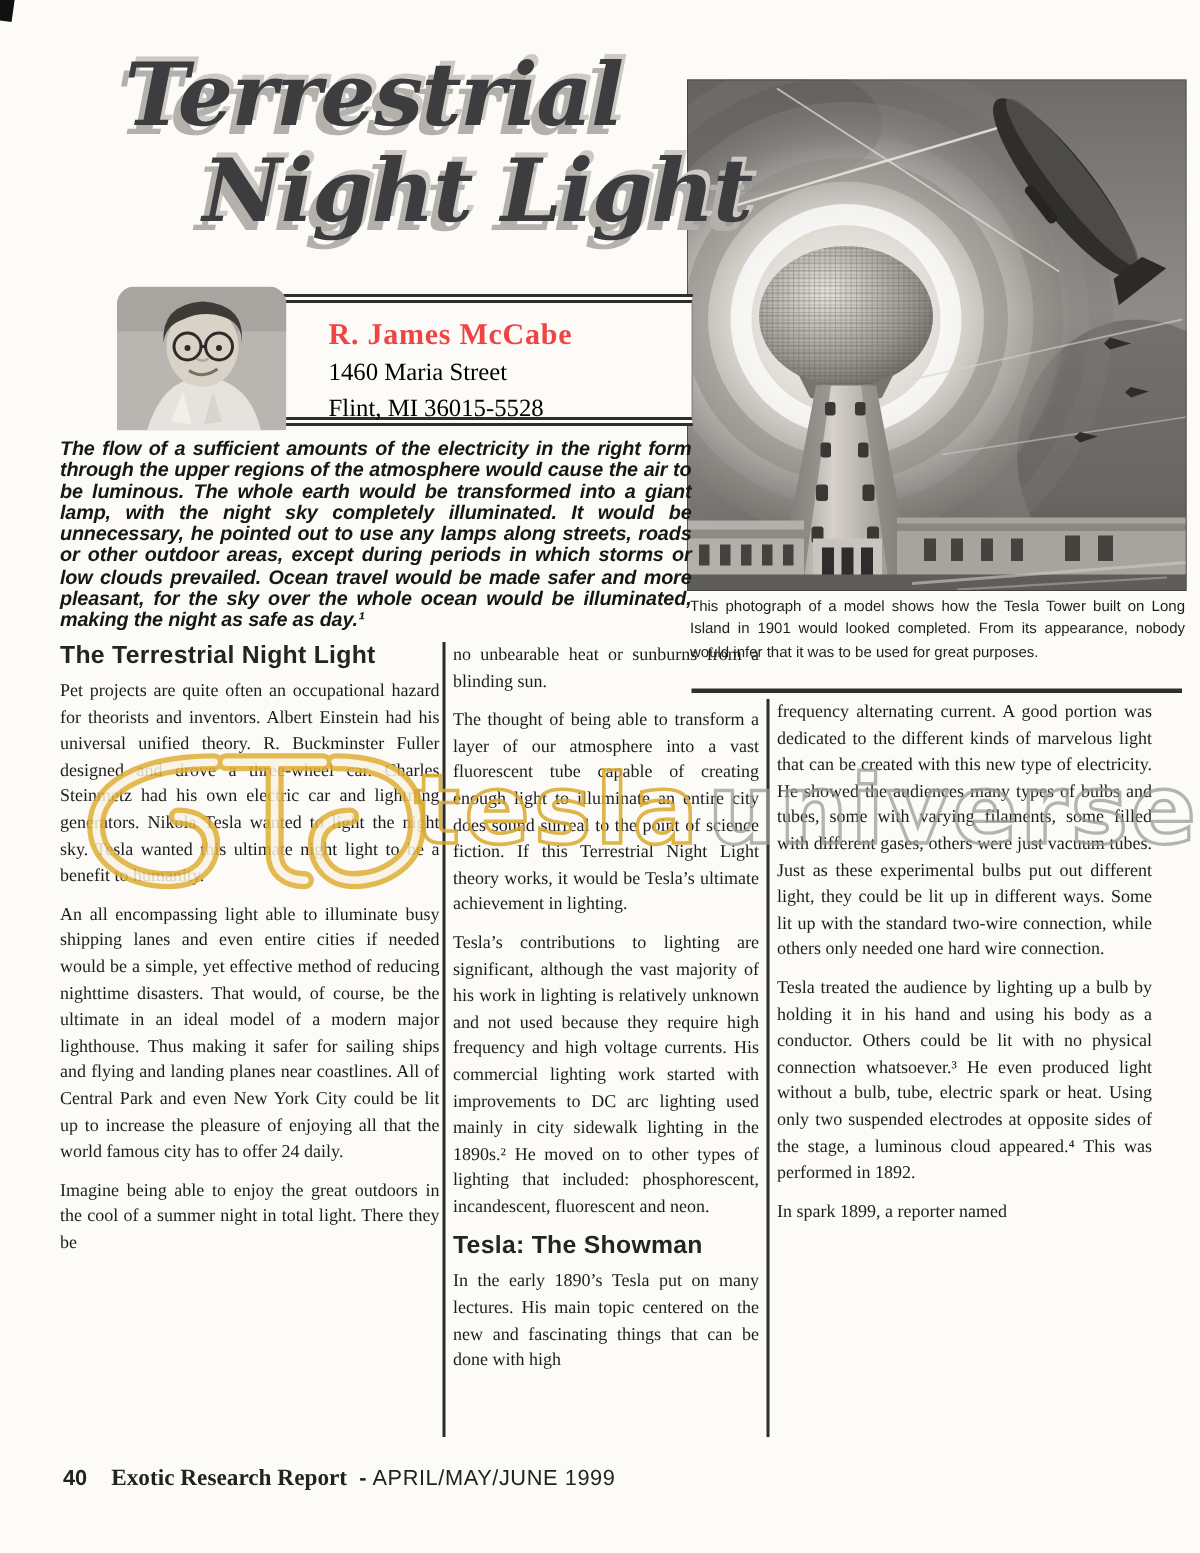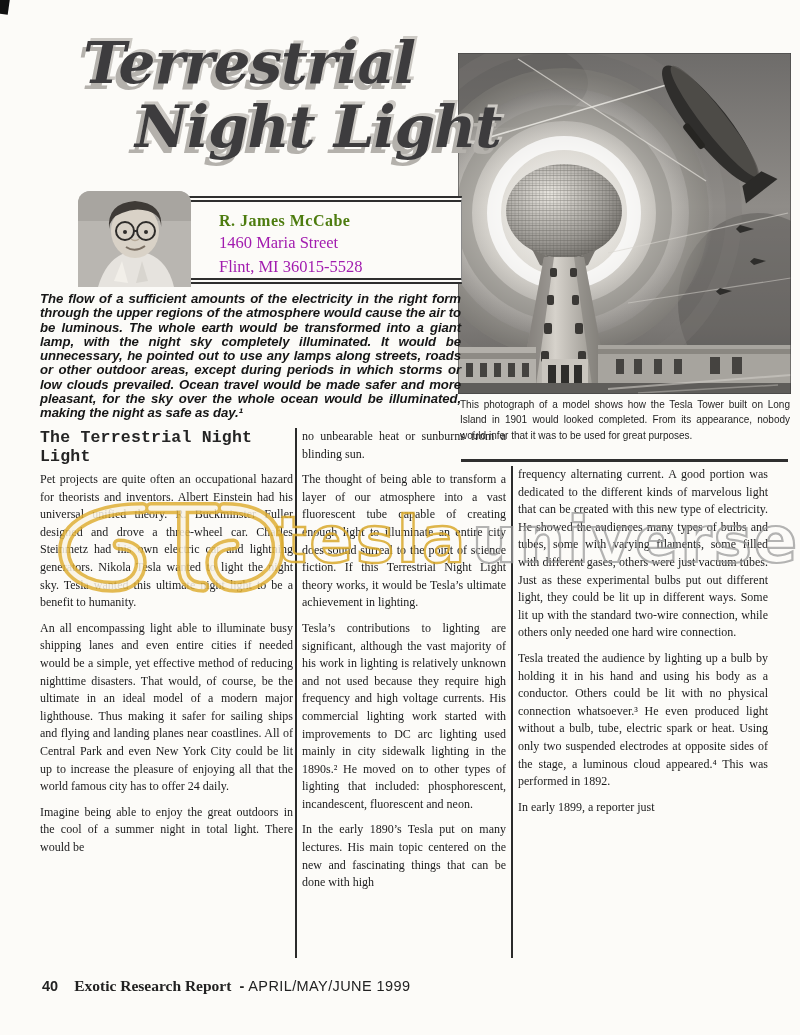--- a/index.html
+++ b/index.html
@@ -19,36 +19,36 @@
   .tower-photo svg{display:block;width:100%;height:100%;}
   
   .portrait{position:absolute;left:78px;top:191px;width:113px;height:96px;z-index:6;
             border-radius:12px 12px 0 0;overflow:hidden;}
   .portrait svg{display:block;width:100%;height:100%;}
   
   .author-box{position:absolute;left:145px;top:196px;width:317px;height:88px;z-index:5;
               background:#fcfbf8;border-top:6px double #2e2e2e;border-bottom:6px double #2e2e2e;
               border-left:1px solid #8b8b8b;border-right:1px solid #8b8b8b;
               padding:10px 0 0 73px;box-sizing:border-box;}
-  .author-name{font-weight:700;font-size:16px;letter-spacing:.5px;color:#4d7c0f;}
-  .author-addr{font-size:16.5px;line-height:1.25;color:#a21caf;margin-top:3px;}
+  .author-name{font-weight:700;font-size:20px;letter-spacing:.5px;color:#ef4444;}
+  .author-addr{font-size:16.5px;line-height:1.25;color:#000000;margin-top:3px;}
   
   .intro{position:absolute;left:40px;top:292px;width:421px;z-index:2;
          font-family:"Liberation Sans",sans-serif;font-weight:700;font-style:italic;
          font-size:13.2px;line-height:14.3px;text-align:justify;color:#161616;
          letter-spacing:-.1px;}
   
   .caption{position:absolute;left:460px;top:397px;width:330px;z-index:2;
            font-family:"Liberation Sans",sans-serif;font-size:10px;line-height:15.4px;
            text-align:justify;color:#1e1e1e;}
   .caption-rule{position:absolute;left:461px;top:459px;width:327px;height:3px;background:#2f2f2f;z-index:2;}
   
   .col{position:absolute;z-index:2;}
   .col p{margin:0 0 8px;text-align:justify;font-size:12px;line-height:17.6px;}
-  .col-h{font-family:Liberation Mono, monospace;font-weight:700;font-size:16.5px;
+  .col-h{font-family:Liberation Sans, sans-serif;font-weight:700;font-size:16.5px;
          color:#242424;margin:2px 0 5px;letter-spacing:.2px;}
   .col1{left:40px;top:426px;width:253px;height:545px;overflow:hidden;}
   .col2{left:302px;top:428px;width:204px;height:545px;overflow:hidden;}
   .col3{left:518px;top:466px;width:250px;height:505px;overflow:hidden;font-family:Liberation Serif, serif;}
   .vrule{position:absolute;width:2px;background:#2b2b2b;z-index:2;}
   .vrule1{left:295px;top:428px;height:530px;}
   .vrule2{left:511px;top:466px;height:492px;}
   
   .wm{position:absolute;z-index:7;pointer-events:none;margin-top:12px;}
   .wm-logo{left:50px;top:480px;width:240px;height:106px;}
@@ -207,38 +207,39 @@
 
   <div class="intro">The flow of a sufficient amounts of the electricity in the right form through the upper regions of the atmosphere would cause the air to be luminous. The whole earth would be transformed into a giant lamp, with the night sky completely illuminated. It would be unnecessary, he pointed out to use any lamps along streets, roads or other outdoor areas, except during periods in which storms or low clouds prevailed. Ocean travel would be made safer and more pleasant, for the sky over the whole ocean would be illuminated, making the night as safe as day.¹</div>
 
   <div class="caption">This photograph of a model shows how the Tesla Tower built on Long Island in 1901 would looked completed. From its appearance, nobody would infer that it was to be used for great purposes.</div>
   <div class="caption-rule"></div>
 
   <div class="col col1">
     <div class="col-h">The Terrestrial Night Light</div>
     <p>Pet projects are quite often an occupational hazard for theorists and inventors. Albert Einstein had his universal unified theory. R. Buckminster Fuller designed and drove a three-wheel car. Charles Steinmetz had his own electric car and lightning generators. Nikola Tesla wanted to light the night sky. Tesla wanted this ultimate night light to be a benefit to humanity.</p>
     <p>An all encompassing light able to illuminate busy shipping lanes and even entire cities if needed would be a simple, yet effective method of reducing nighttime disasters. That would, of course, be the ultimate in an ideal model of a modern major lighthouse. Thus making it safer for sailing ships and flying and landing planes near coastlines. All of Central Park and even New York City could be lit up to increase the pleasure of enjoying all that the world famous city has to offer 24 daily.</p>
-    <p>Imagine being able to enjoy the great outdoors in the cool of a summer night in total light. There would be</p>
+    <p>Imagine being able to enjoy the great outdoors in the cool of a summer night in total light. There they be</p>
   </div>
 
   <div class="vrule vrule1"></div>
 
   <div class="col col2">
     <p>no unbearable heat or sunburns from a blinding sun.</p>
     <p>The thought of being able to transform a layer of our atmosphere into a vast fluorescent tube capable of creating enough light to illuminate an entire city does sound surreal to the point of science fiction. If this Terrestrial Night Light theory works, it would be Tesla’s ultimate achievement in lighting.</p>
     <p>Tesla’s contributions to lighting are significant, although the vast majority of his work in lighting is relatively unknown and not used because they require high frequency and high voltage currents. His commercial lighting work started with improvements to DC arc lighting used mainly in city sidewalk lighting in the 1890s.² He moved on to other types of lighting that included: phosphorescent, incandescent, fluorescent and neon.</p>
+    <div class="col-h">Tesla: The Showman</div>
     <p>In the early 1890’s Tesla put on many lectures. His main topic centered on the new and fascinating things that can be done with high</p>
   </div>
 
   <div class="vrule vrule2"></div>
 
   <div class="col col3">
     <p>frequency alternating current. A good portion was dedicated to the different kinds of marvelous light that can be created with this new type of electricity. He showed the audiences many types of bulbs and tubes, some with varying filaments, some filled with different gases, others were just vacuum tubes. Just as these experimental bulbs put out different light, they could be lit up in different ways. Some lit up with the standard two-wire connection, while others only needed one hard wire connection.</p>
     <p>Tesla treated the audience by lighting up a bulb by holding it in his hand and using his body as a conductor. Others could be lit with no physical connection whatsoever.³ He even produced light without a bulb, tube, electric spark or heat. Using only two suspended electrodes at opposite sides of the stage, a luminous cloud appeared.⁴ This was performed in 1892.</p>
-    <p>In early 1899, a reporter just</p>
+    <p>In spark 1899, a reporter named</p>
   </div>
 
   <div class="wm wm-logo">
     <svg viewBox="0 0 238 104" opacity="0.85">
       <g fill="none" stroke="#dfaf36" stroke-width="12" stroke-linecap="round" stroke-linejoin="round">
         <path d="M92 16 C42 16 14 34 14 58 C14 82 38 94 62 94 C80 94 90 84 90 70 C90 58 80 52 68 52"></path>
         <path d="M100 16 L164 16 M132 16 L132 76 C132 88 140 94 152 94"></path>
         <path d="M172 16 C216 16 226 36 226 58 C226 82 204 94 184 94 C170 94 160 84 160 70 C160 58 170 52 182 52"></path>
       </g>
       <g fill="none" stroke="#fcfbf8" stroke-width="5" stroke-linecap="round" stroke-linejoin="round" opacity="0.9">

